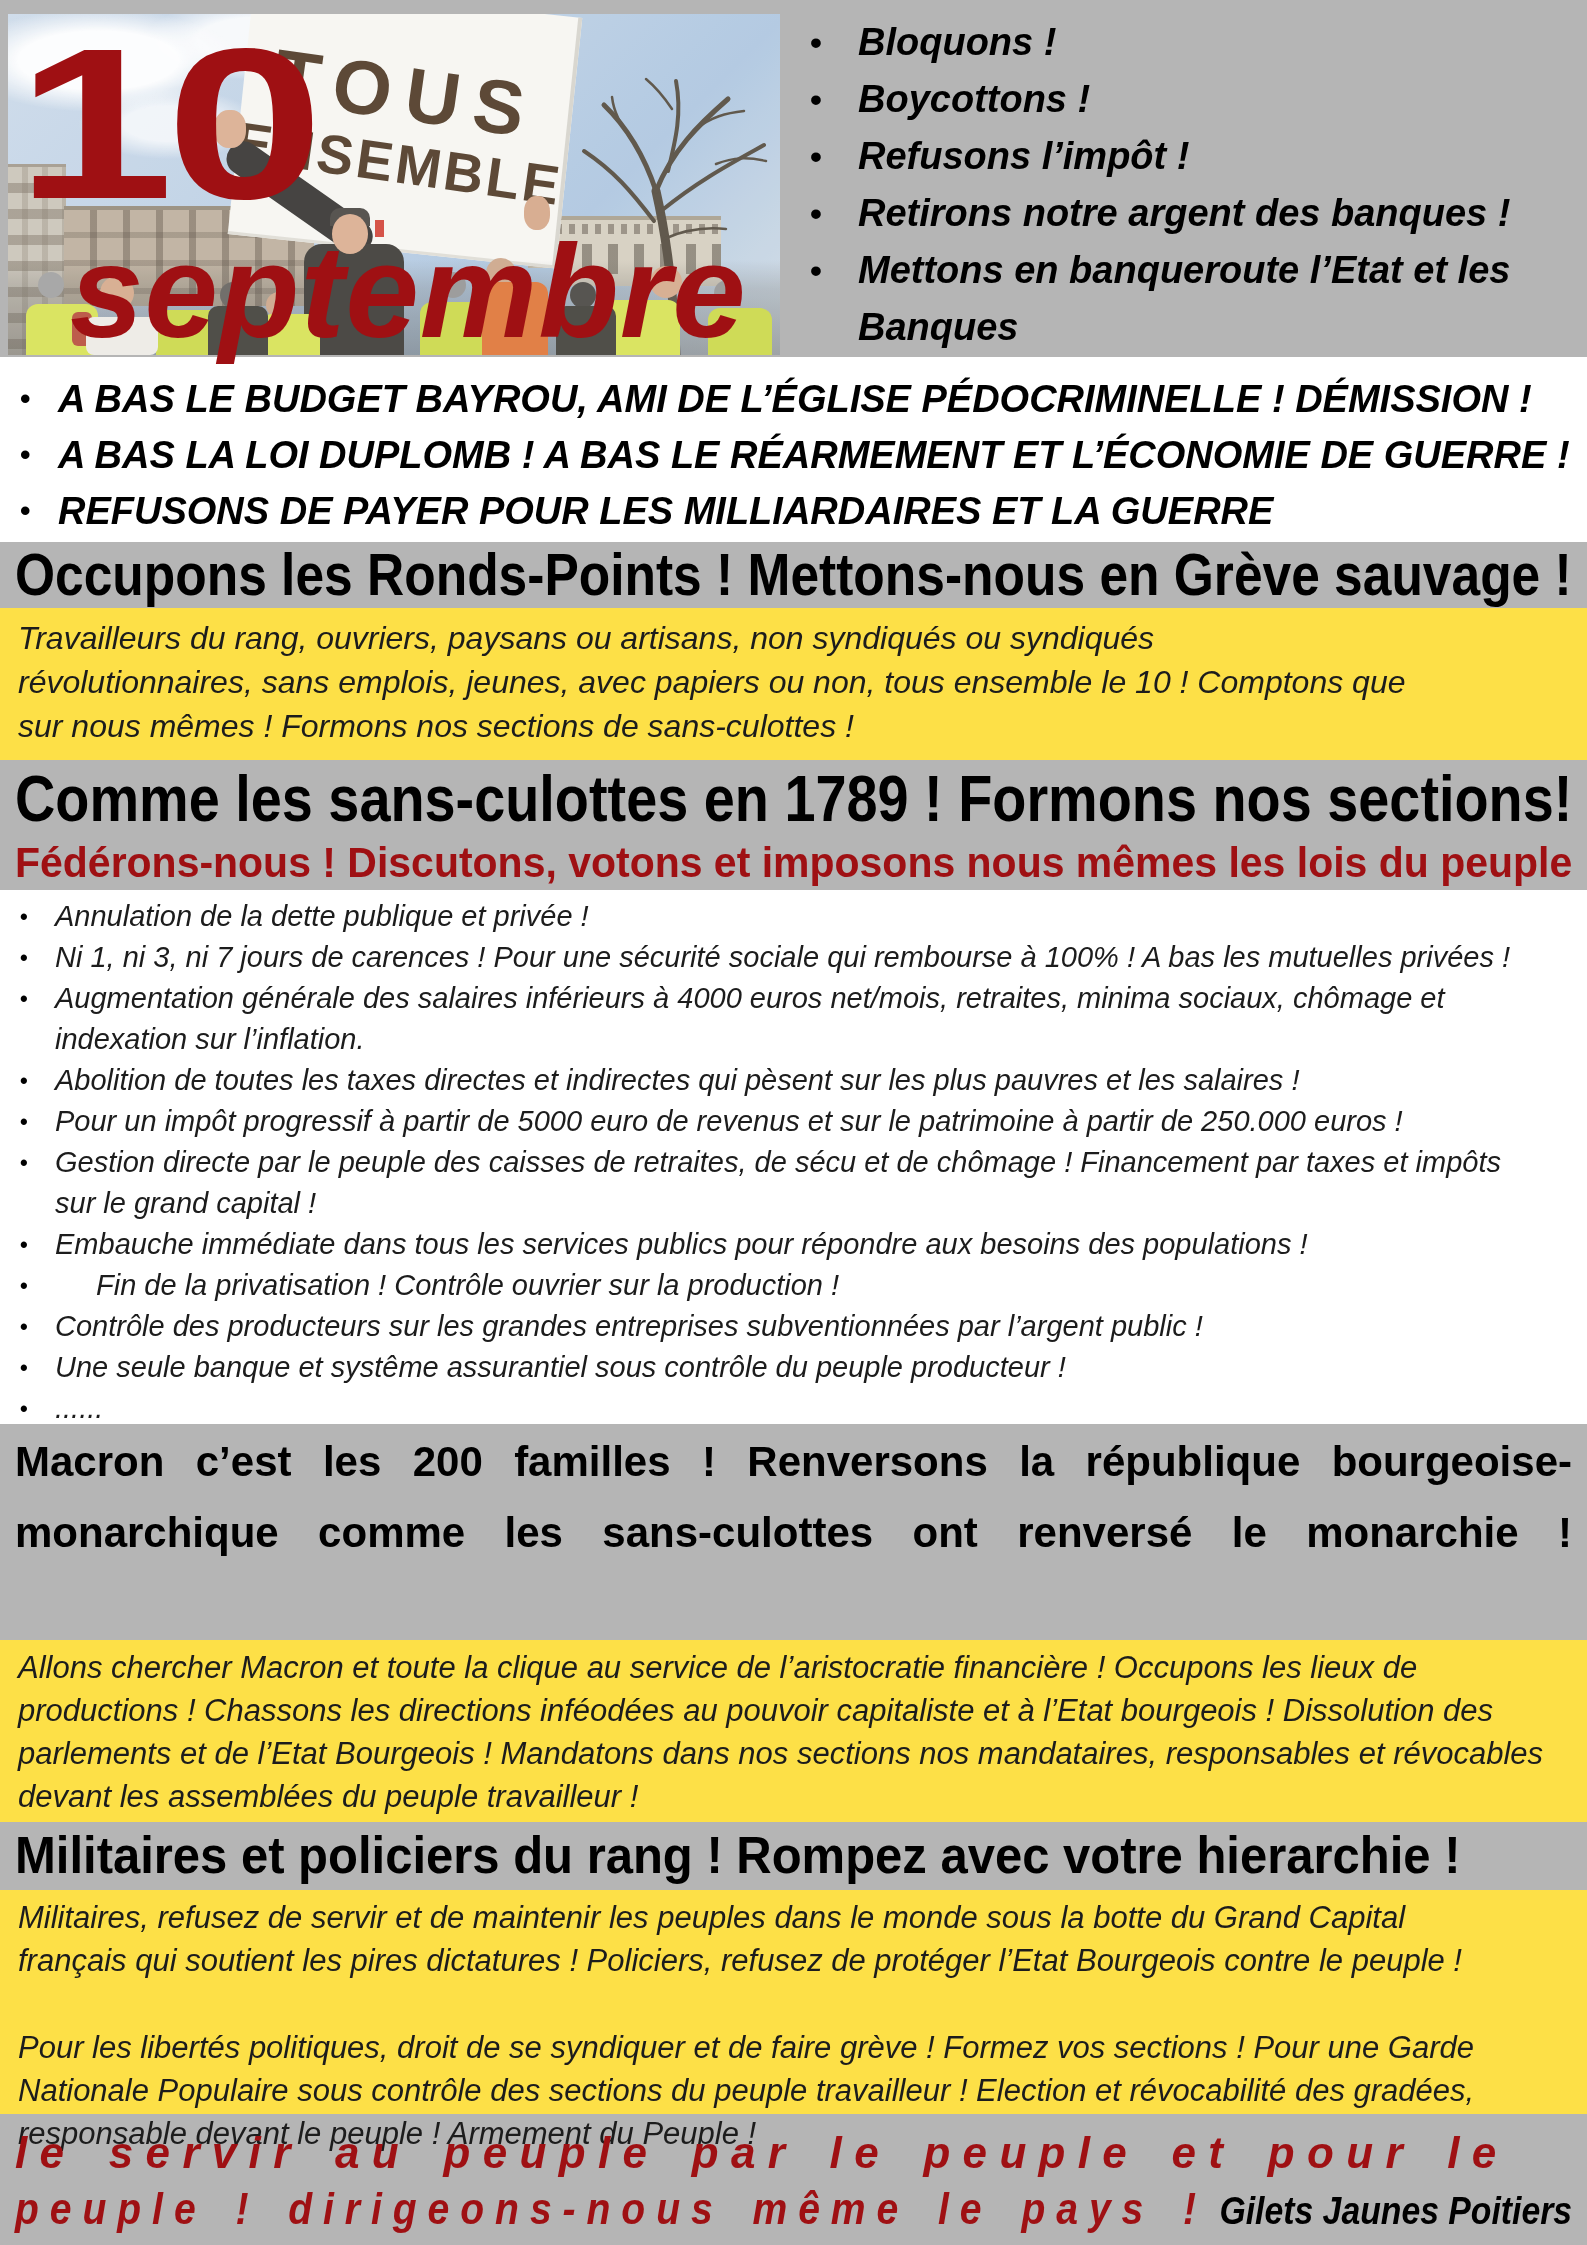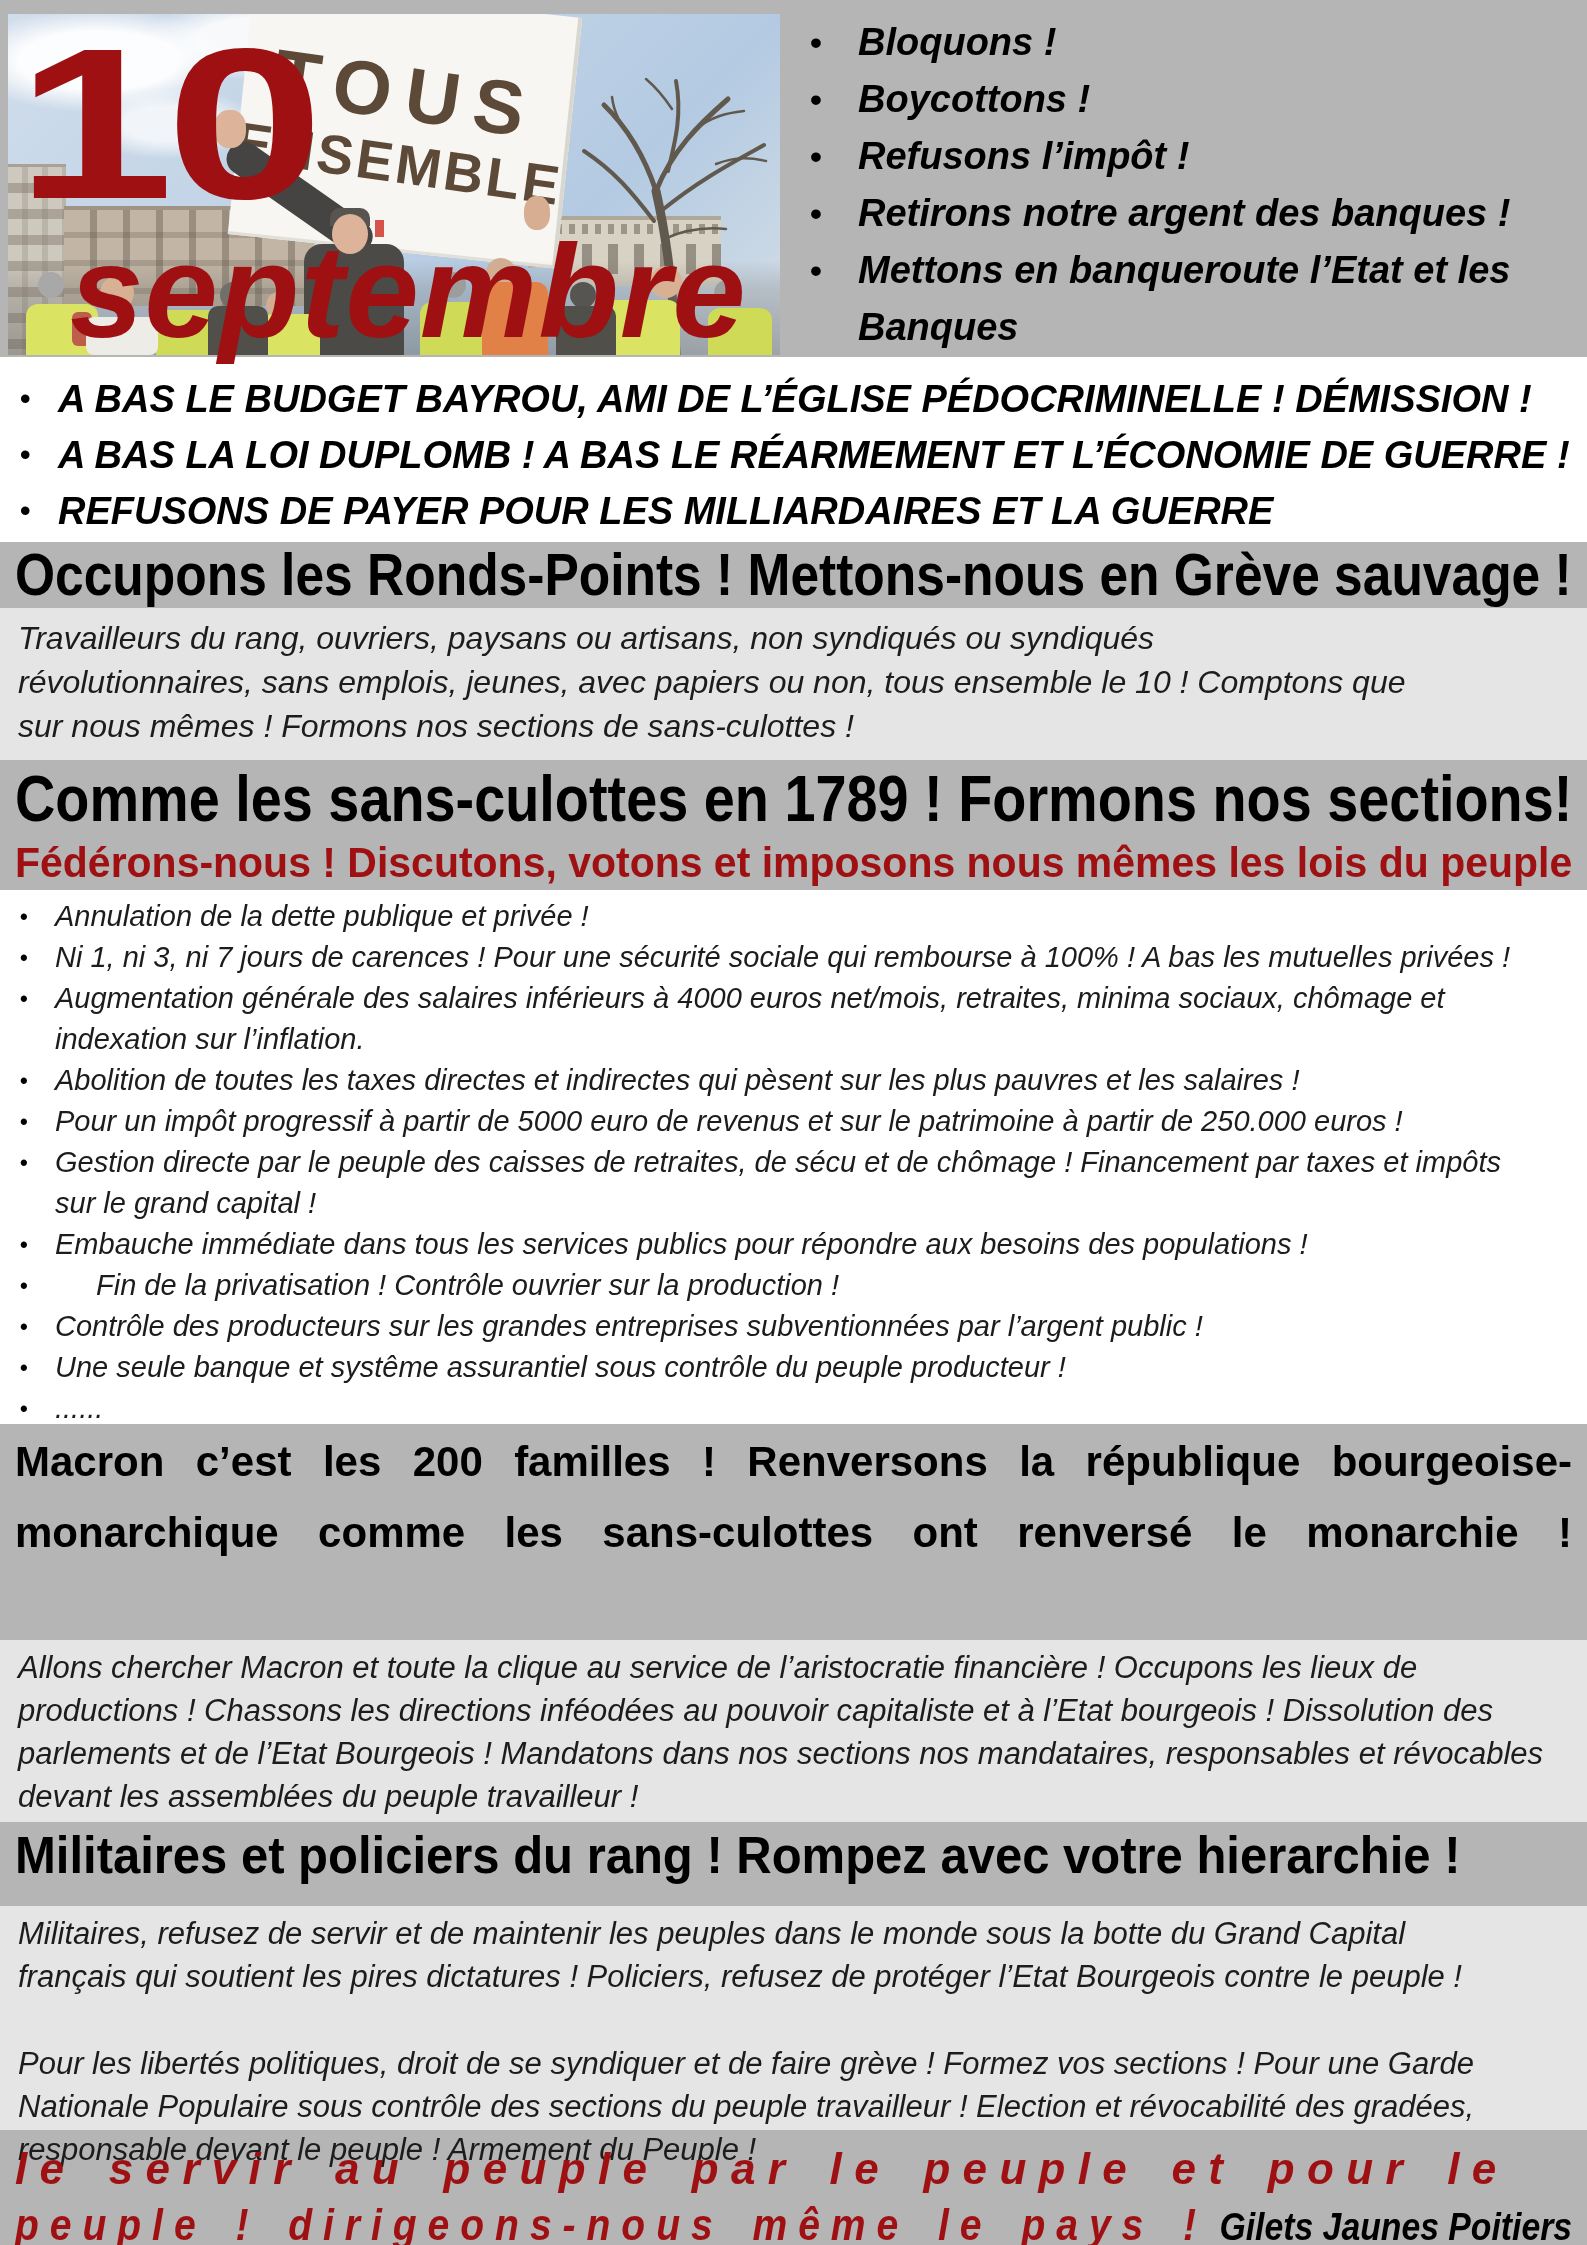--- a/index.html
+++ b/index.html
@@ -92,26 +92,26 @@
   
   .banner{background:var(--gray);padding-left:15px;padding-right:15px;}
   .banner1{height:66px;}
   .banner1 .ln{line-height:66px;font-size:60px;font-weight:700;color:#000;}
   .banner2{height:130px;}
   .banner2 .title{line-height:78px;font-size:64px;font-weight:700;color:#000;}
   .banner2 .subtitle{line-height:50px;font-size:42px;font-weight:700;color:var(--red);}
   .banner3{height:216px;padding-top:2px;}
   .banner3 .jline{line-height:71px;font-size:42px;font-weight:700;color:#000;
     text-align:justify;text-align-last:justify;}
-  .banner4{height:84px;}
+  .banner4{height:68px;}
   .banner4 .w1440{width:1445px;}
   .banner4 .ln{line-height:66px;font-size:52px;font-weight:700;color:#000;}
 
   
-  .para{background:#e5e5e5;padding-left:18px;padding-right:15px;}
+  .para{background:#fde047;padding-left:18px;padding-right:15px;}
   .para .ln{font-size:31px;font-style:italic;color:var(--text);line-height:43px;}
   .para1{height:152px;padding-top:8px;}
   .para1 .ln{font-size:32px;line-height:44px;}
   .para2{height:182px;padding-top:6px;}
   .para3{height:224px;padding-top:6px;}
 
   
   .sec-list{height:534px;background:#fff;}
   .sec-list ul{list-style:none;padding-top:6px;}
   .sec-list li{position:relative;padding-left:55px;}

